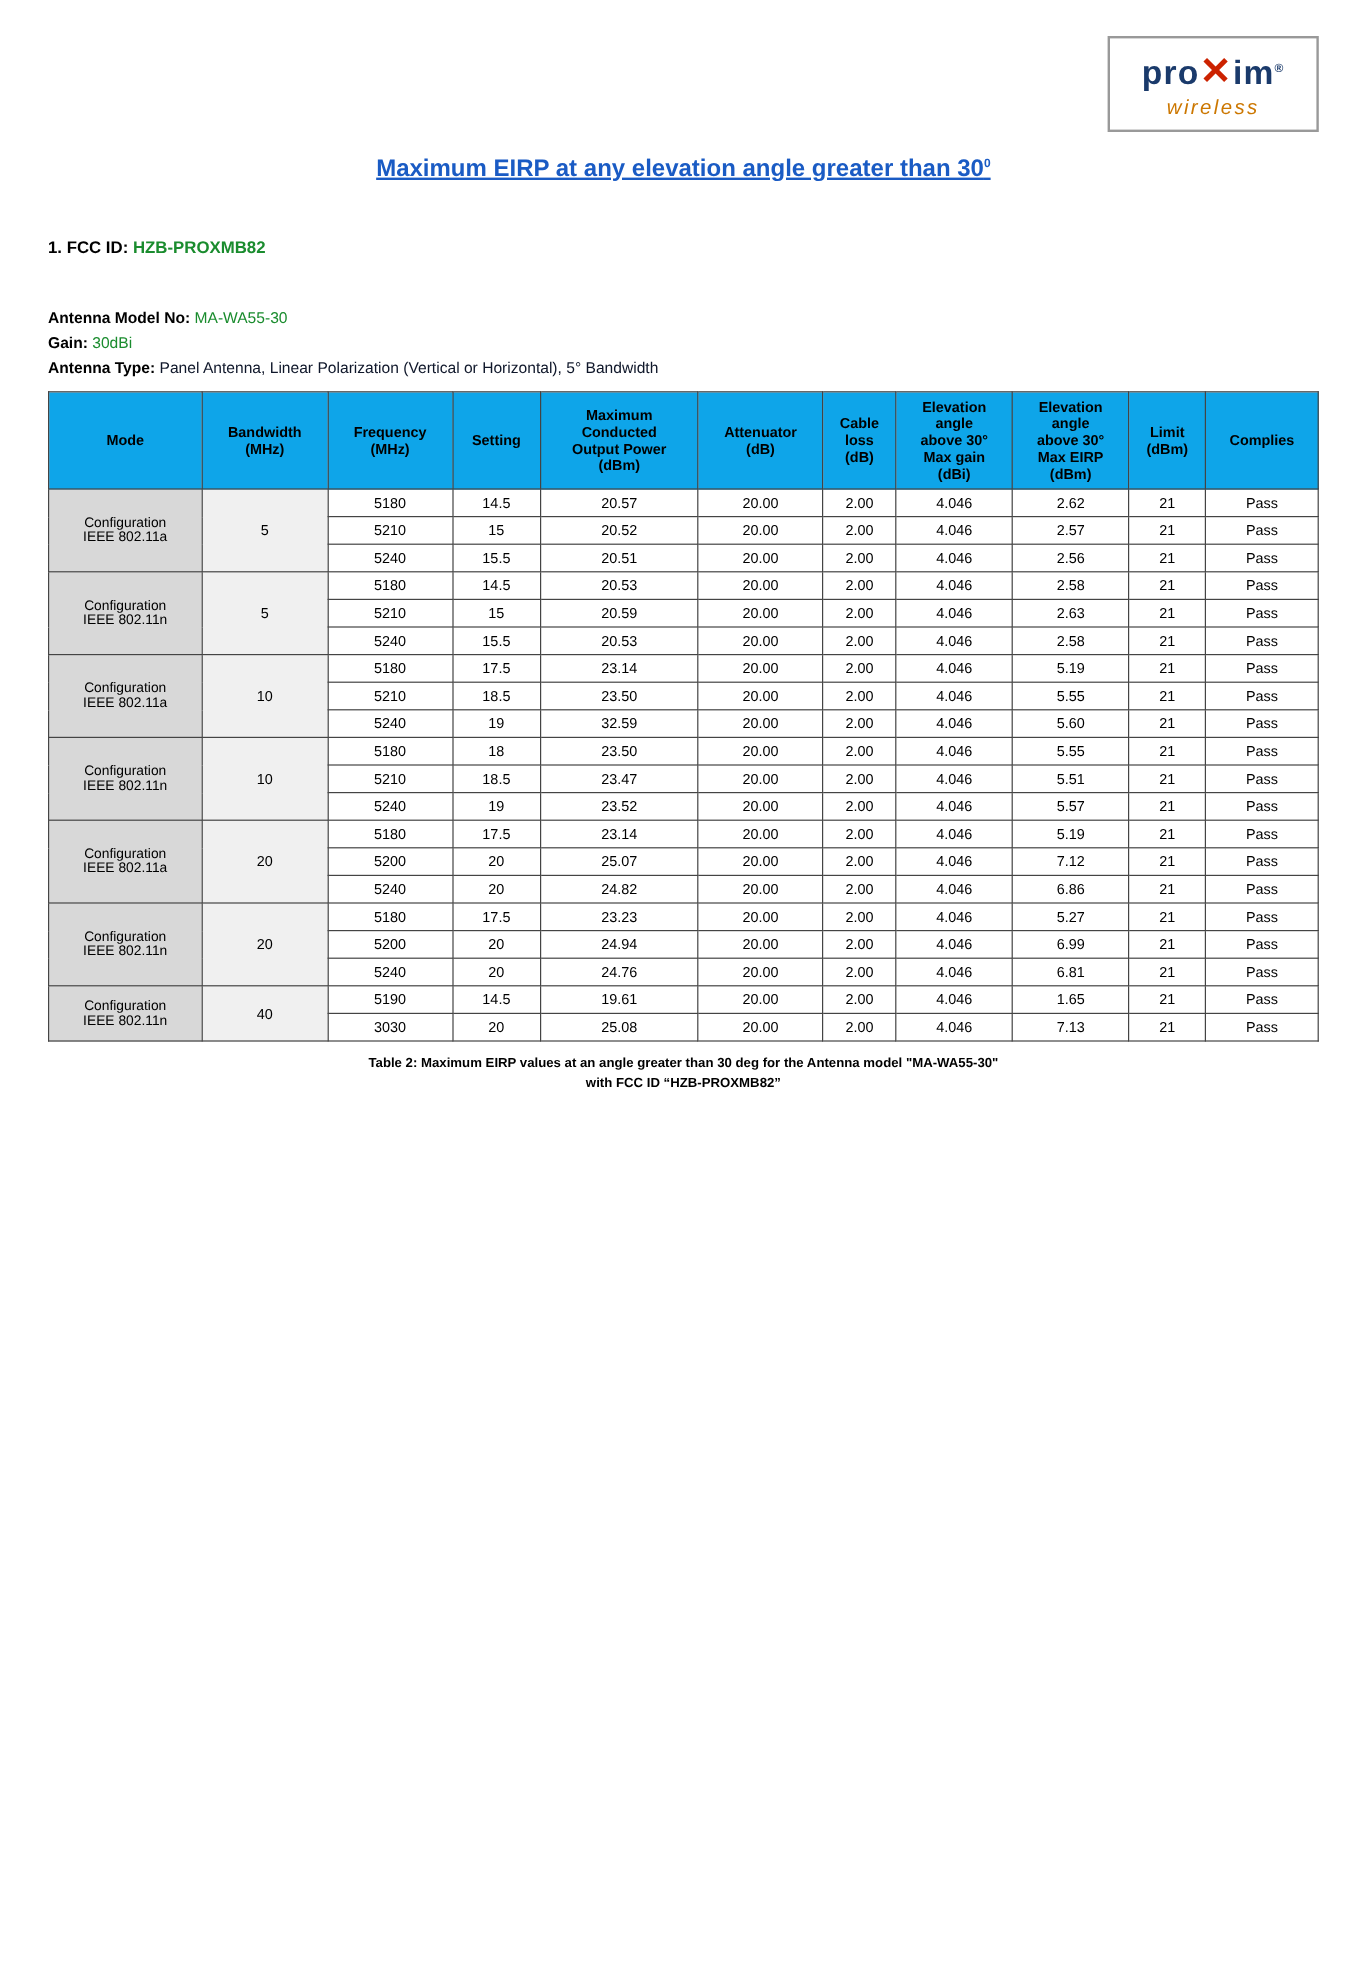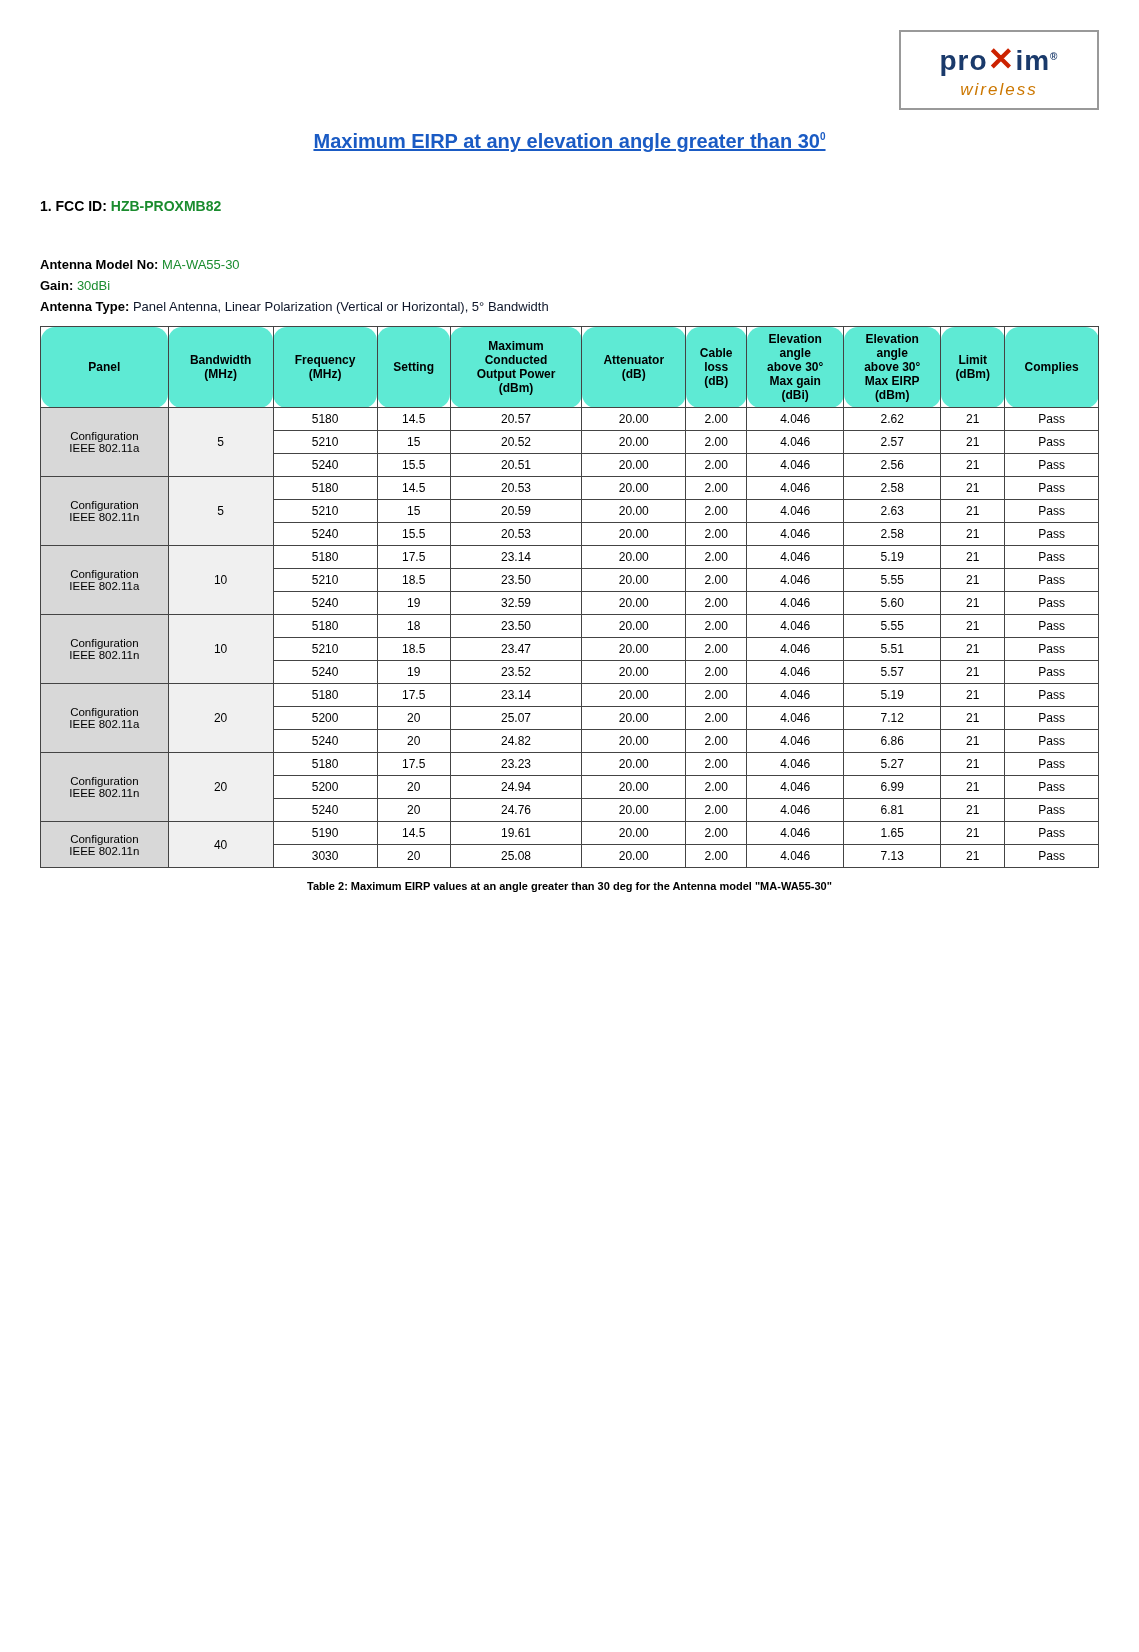--- a/index.html
+++ b/index.html
@@ -13,21 +13,21 @@
     }
     .logo-area {
       display: flex;
       justify-content: flex-end;
       margin-bottom: 20px;
     }
     .logo-box {
       text-align: center;
       border: 2px solid #999;
       padding: 8px 14px;
-      width: 200px;
+      width: 176px;
     }
     .logo-text {
       font-size: 28px;
       font-weight: bold;
       color: #1a3a6b;
       letter-spacing: 1px;
     }
     .logo-text span.pro { color: #1a3a6b; }
     .logo-text span.x { color: #cc0000; font-size: 34px; }
     .logo-text span.im { color: #1a3a6b; }
@@ -60,27 +60,26 @@
     table {
       width: 100%;
       border-collapse: collapse;
       margin-top: 12px;
       font-size: 12px;
     }
     table, th, td {
       border: 1px solid #444;
     }
     th {
-      background-color: #5eead4;
+      background-color: #0ea5e9;
       text-align: center;
       vertical-align: middle;
       padding: 5px 3px;
       font-weight: bold;
       font-size: 12px;
-      border-radius: 14px;
     }
     td {
       text-align: center;
       vertical-align: middle;
       padding: 4px 3px;
     }
     .mode-cell {
       background-color: #d8d8d8;
       text-align: center;
       font-size: 11.5px;
@@ -143,21 +142,21 @@
 
 <div class="meta-block">
   <span class="meta-label">Antenna Type:</span>
   <span class="antenna-type-value">Panel Antenna, Linear Polarization (Vertical or Horizontal), 5° Bandwidth</span>
 </div>
 
 
 <table>
   <thead>
     <tr>
-      <th>Panel</th>
+      <th>Mode</th>
       <th>Bandwidth<br>(MHz)</th>
       <th>Frequency<br>(MHz)</th>
       <th>Setting</th>
       <th>Maximum<br>Conducted<br>Output Power<br>(dBm)</th>
       <th>Attenuator<br>(dB)</th>
       <th>Cable<br>loss<br>(dB)</th>
       <th>Elevation<br>angle<br>above 30°<br>Max gain<br>(dBi)</th>
       <th>Elevation<br>angle<br>above 30°<br>Max EIRP<br>(dBm)</th>
       <th>Limit<br>(dBm)</th>
       <th>Complies</th>
@@ -397,16 +396,17 @@
         <td>7.13</td>
         <td>21</td>
         <td>Pass</td>
       </tr>
     </tbody>
 </table>
 
 
 <div class="table-caption">
   <div>Table 2: Maximum EIRP values at an angle greater than 30 deg for the Antenna model "MA-WA55-30"</div>
+  <div>with FCC ID “HZB-PROXMB82”</div>
 </div>
 
 
 
 
 </body></html>

